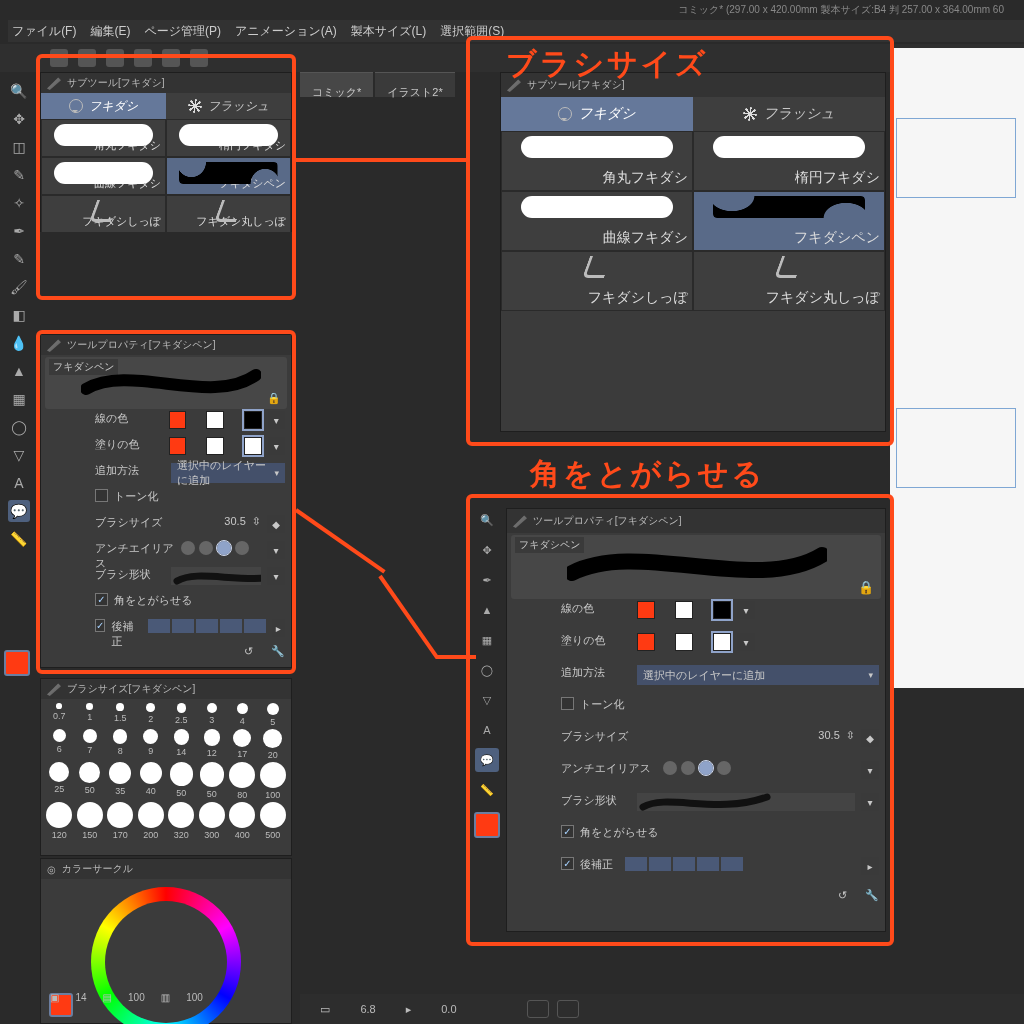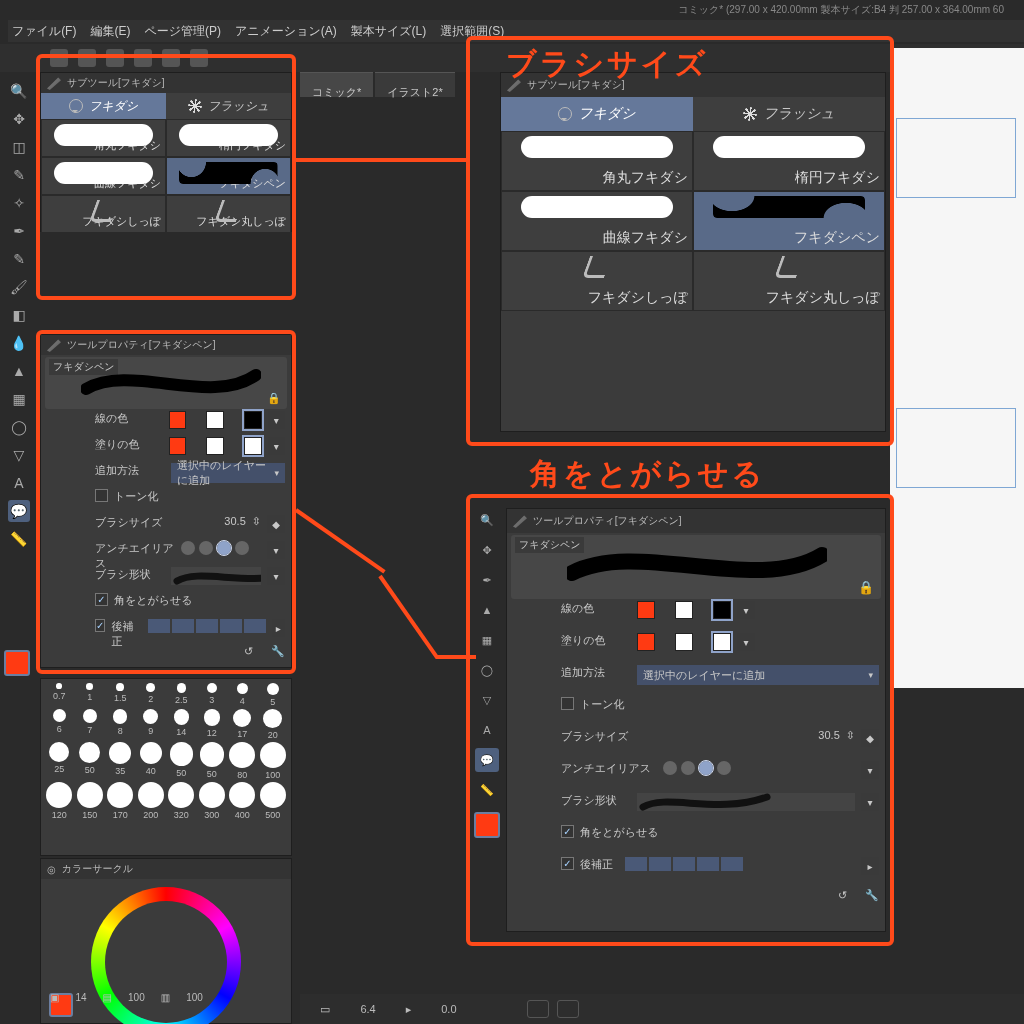--- a/index.html
+++ b/index.html
@@ -292,20 +292,24 @@
           <span></span>
           <span></span>
         </div>
         <span class="chev" style="margin-left:auto">▸</span>
       </div>
       <div class="tp-row" style="justify-content:flex-end;height:26px"><span>↺</span>&nbsp;&nbsp;<span>🔧</span></div>
     </div>
 </div>
 
 <div class="panel" style="top:678px;left:40px;width:252px;height:178px;">
+  <div class="panel-hd">
+      <span class="brush-ico"></span>
+      <span>ブラシサイズ[フキダシペン]</span>
+    </div>
   <div class="bs-grid" id="bsgrid">
       <div class="bs-cell">
         <div class="dot" style="width: 5.75927px; height: 5.75927px;"></div>
         <div>0.7</div>
       </div>
       <div class="bs-cell">
         <div class="dot" style="width: 6.60437px; height: 6.60437px;"></div>
         <div>1</div>
       </div>
       <div class="bs-cell">
@@ -593,20 +597,20 @@
 <div class="callout-box" style="top:494px;left:466px;width:428px;height:452px;"></div>
 <div class="callout-label" style="top:44px;left:506px;">ブラシサイズ</div>
 <div class="callout-label" style="top:454px;left:530px;">角をとがらせる</div>
 <div class="connector" style="top:158px;left:296px;width:170px;height:4px;"></div>
 <div class="connector" style="top:508px;left:296px;width:108px;height:4px;transform-origin:left;transform:rotate(35deg);"></div>
 <div class="connector" style="top:574px;left:380px;width:100px;height:4px;transform-origin:left;transform:rotate(55deg);"></div>
 <div class="connector" style="top:655px;left:436px;width:40px;height:4px;"></div>
 
 <div class="status">
   <span>▭</span>
-    <span>6.4</span>
+    <span>6.8</span>
   <span>▸</span>
     <span>0.0</span>
   <span style="margin-left:40px;display:flex;gap:8px;">
       <span class="btn"></span>
       <span class="btn"></span>
     </span>
 </div>
 
 </body></html>

